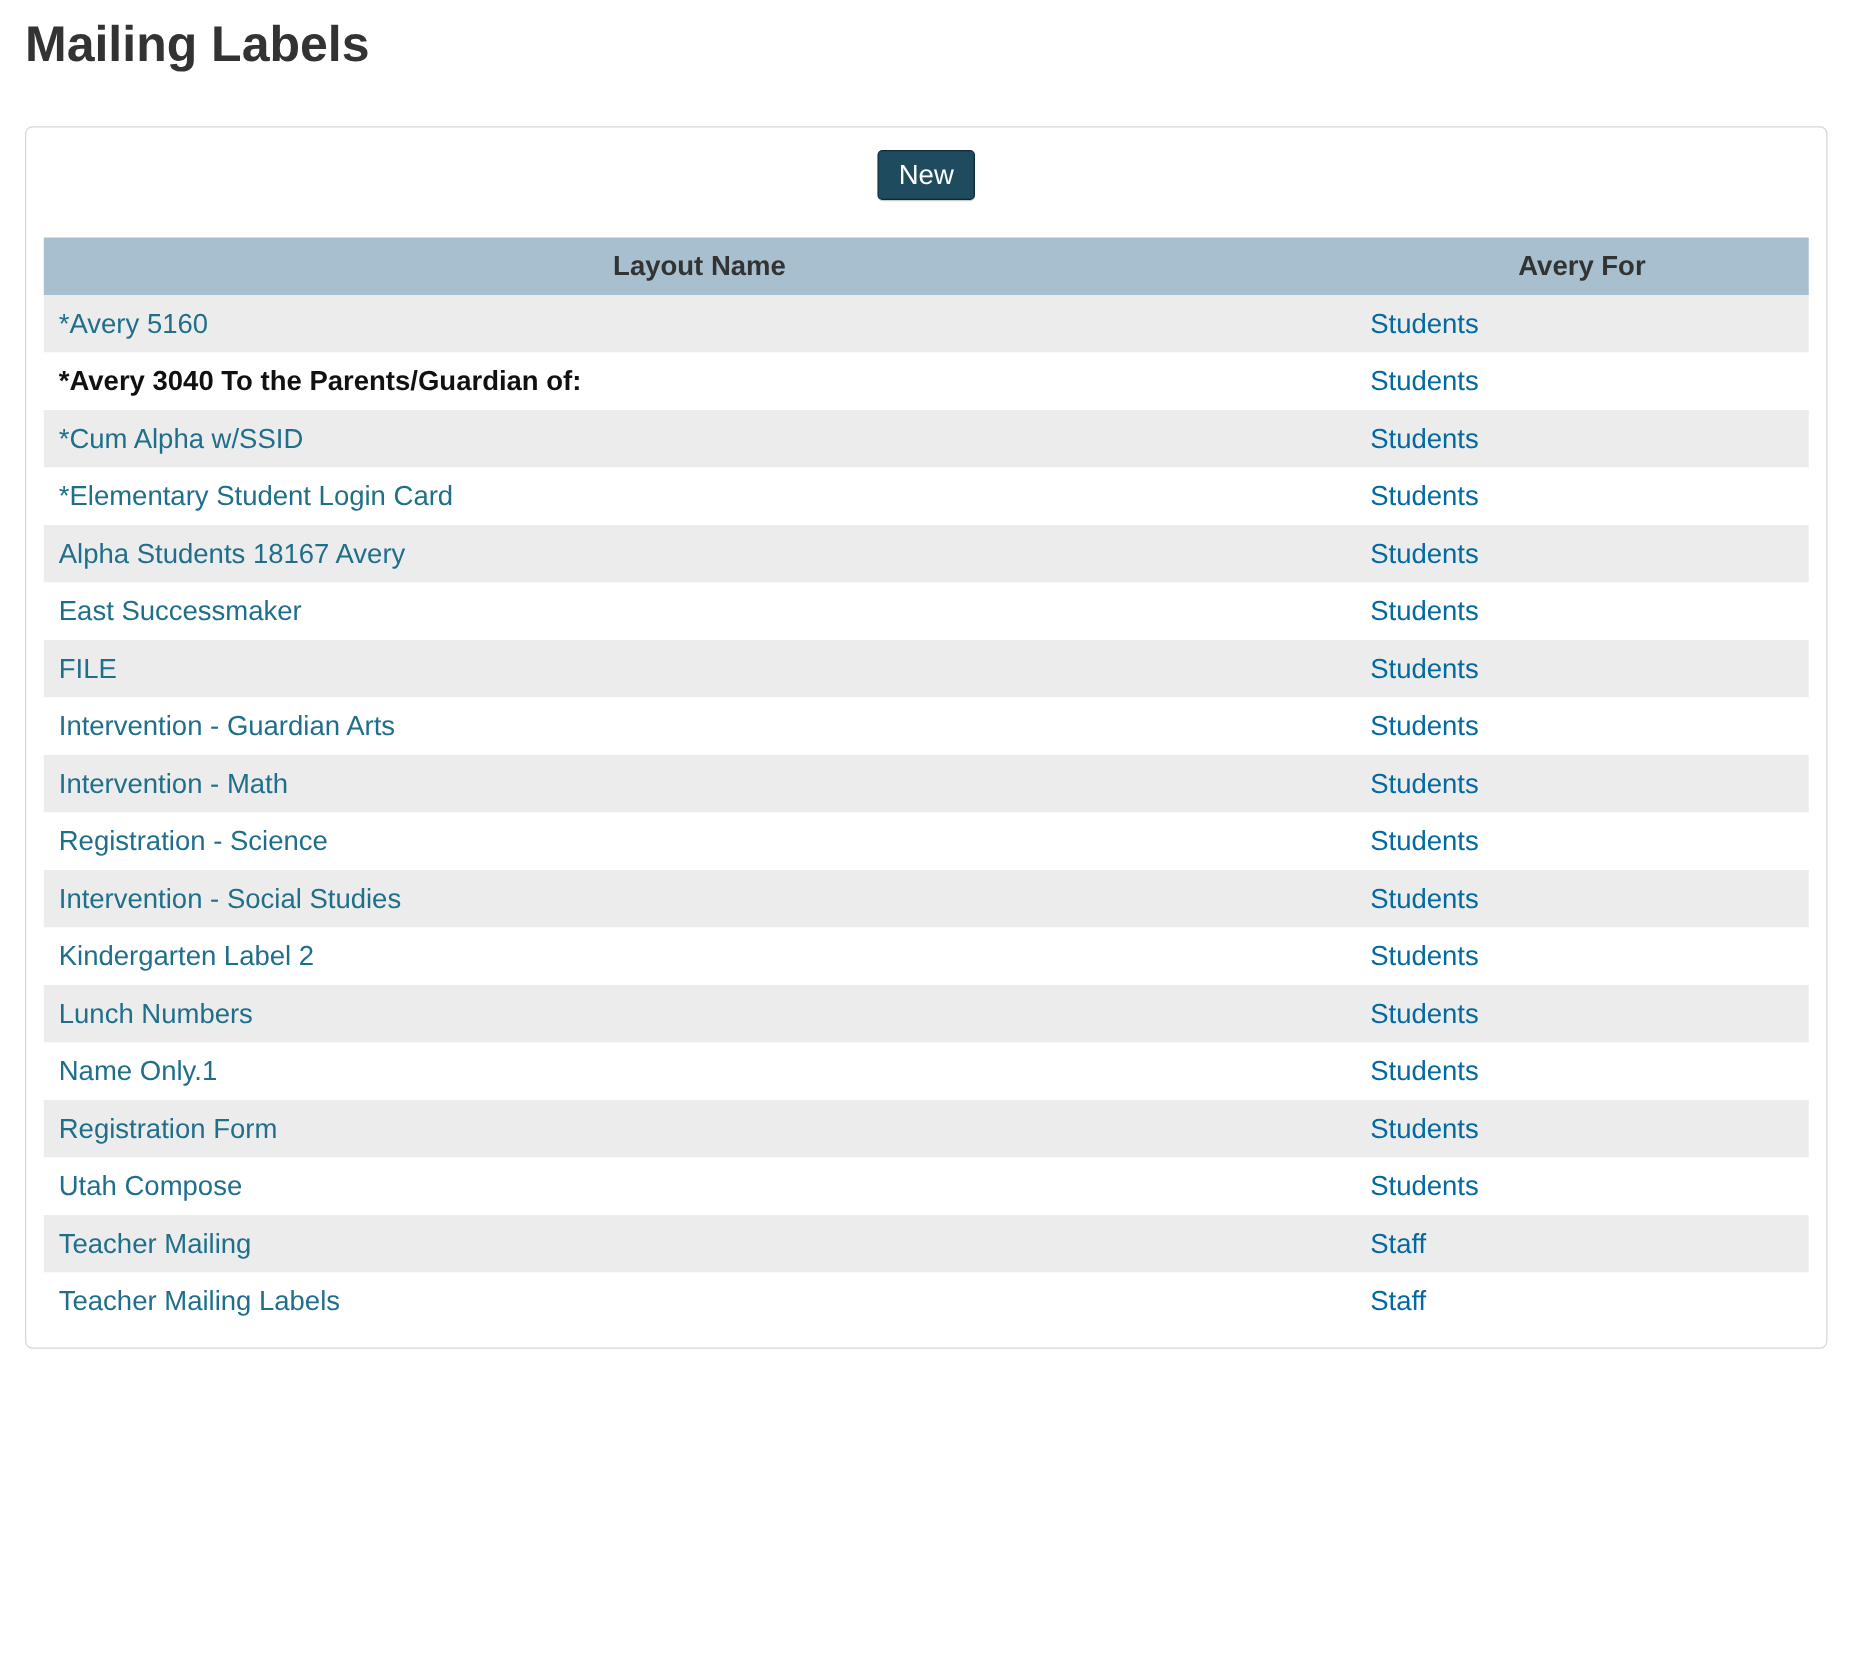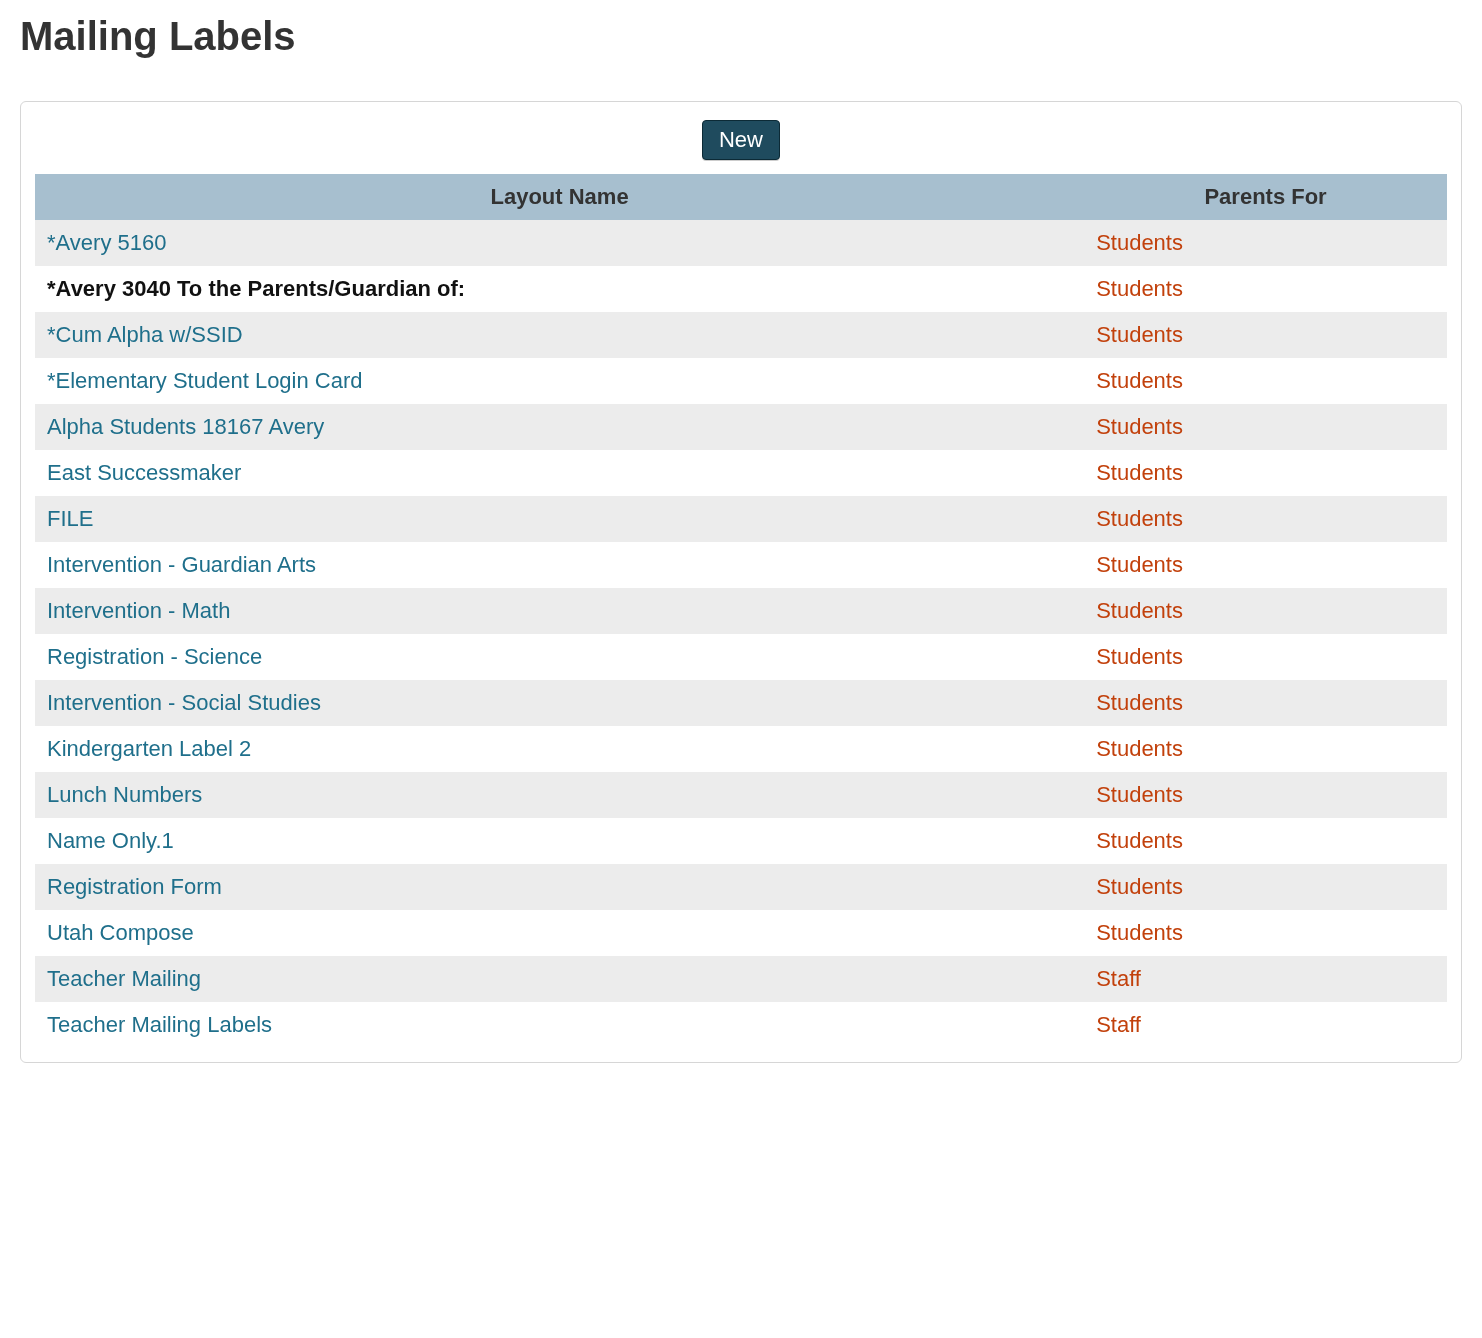--- a/index.html
+++ b/index.html
@@ -18,21 +18,21 @@
     color: #333333;
     margin: 4px 0 42px 0;
   }
   .panel {
     border: 1px solid #d6d6d6;
     border-radius: 6px;
     padding: 18px 14px 14px 14px;
   }
   .toolbar {
     text-align: center;
-    margin-bottom: 14px;
+    margin-bottom: 30px;
   }
   .btn-new {
     display: inline-block;
     background: #1f4b5e;
     color: #ffffff;
     font-size: 22px;
     font-weight: 400;
     padding: 6px 16px;
     border: 1px solid #0c2a36;
     border-radius: 4px;
@@ -71,38 +71,38 @@
     color: #1f6f8b;
     text-decoration: none;
     font-weight: 400;
     cursor: pointer;
   }
   span.layout-selected {
     color: #111111;
     font-weight: 700;
   }
   td.prints-for {
-    color: #c2410c;
+    color: #0369a1;
   }
 </style>
 </head>
 <body>
 
 <h1 class="page-title">Mailing Labels</h1>
 
 <div class="panel">
   <div class="toolbar">
     <button class="btn-new">New</button>
   </div>
 
   <table class="grid">
     <thead>
       <tr>
         <th>Layout Name</th>
-        <th class="col-prints">Parents For</th>
+        <th class="col-prints">Avery For</th>
       </tr>
     </thead>
     <tbody id="table-body">
     <tr class="odd">
           <td><a class="layout-link" href="#">*Avery 5160</a></td>
           <td class="prints-for">Students</td>
         </tr>
         <tr class="even">
           <td><span class="layout-selected">*Avery 3040 To the Parents/Guardian of:</span></td>
           <td class="prints-for">Students</td>

